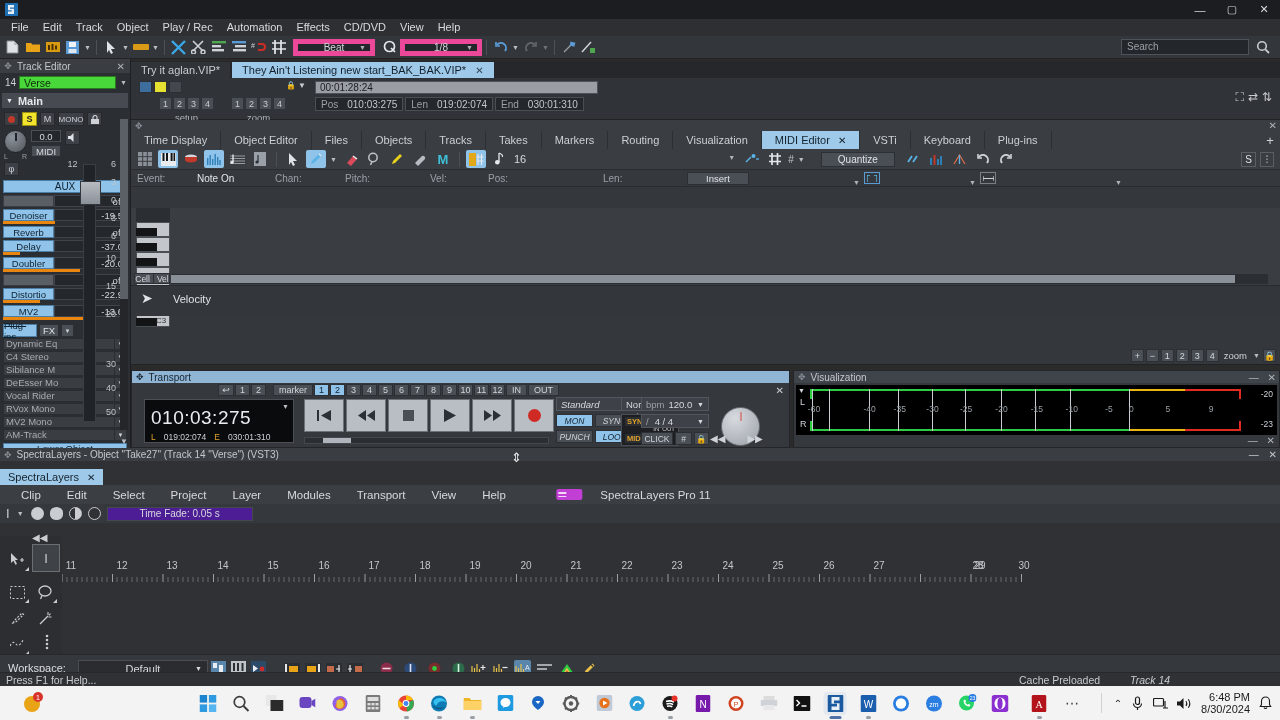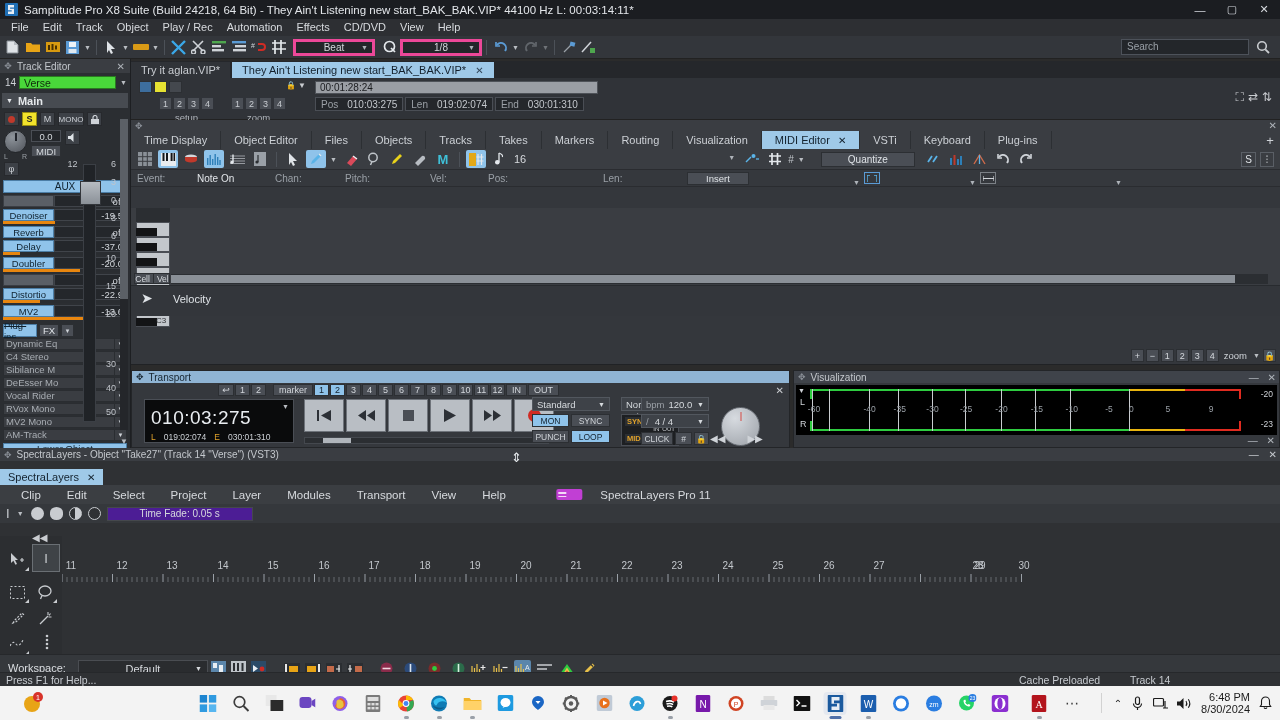--- a/index.html
+++ b/index.html
@@ -30,21 +30,21 @@
 
   
   .menubar{position:absolute;left:0;top:19px;width:1280px;height:17px;background:#2d2f33;display:flex;align-items:center;padding-left:4px;}
   .menubar span{padding:0 7px;font-size:11px;color:#d8dbdf;line-height:17px;}
 
   
   .maintoolbar{position:absolute;left:0;top:36px;width:1280px;height:23px;background:#33363b;border-bottom:1px solid #222;display:flex;align-items:center;padding-left:3px;gap:1px;}
   .tbi{width:19px;height:19px;display:flex;align-items:center;justify-content:center;border-radius:2px;font-size:12px;}
   .tbsep{width:1px;height:15px;background:#4c5158;margin:0 3px;}
   .caret{font-size:7px;color:#b9bdc2;width:9px;text-align:center;}
-  .combo{height:17px;background:#23262a;border:3px solid #ec4899;display:flex;align-items:center;justify-content:center;position:relative;color:#d2d6db;font-size:10px;}
+  .combo{height:17px;background:#23262a;border:5px solid #ec4899;display:flex;align-items:center;justify-content:center;position:relative;color:#d2d6db;font-size:10px;}
   .combo .ar{position:absolute;right:4px;font-size:7px;color:#aeb3b9;}
   .searchbox{margin-left:auto;display:flex;align-items:center;gap:4px;padding-right:8px;}
   .searchinput{width:128px;height:16px;background:#23262a;border:1px solid #4d525a;color:#9aa0a7;font-size:10px;padding-left:5px;line-height:14px;}
 
   
   .vipstrip{position:absolute;left:131px;top:61px;width:1149px;height:17px;background:#25272b;display:flex;align-items:flex-end;}
   .viptab{height:16px;padding:0 10px;font-size:11px;color:#c8ccd1;display:flex;align-items:center;background:#303338;margin-right:2px;}
   .viptab.active{background:#9fc9e8;color:#13202c;}
   .viptab .x{margin-left:9px;font-size:10px;color:#33475a;}
 
@@ -206,21 +206,21 @@
   .sl-bottom{position:absolute;left:0;bottom:0;width:1280px;height:32px;background:#35383c;border-top:1px solid #26282b;}
   .ws{position:absolute;left:8px;top:7px;font-size:11px;color:#dadde1;}
   .wssel{position:absolute;left:78px;top:5px;width:130px;height:17px;background:#2a2c2f;border:1px solid #4a4d52;color:#d7dade;font-size:11px;display:flex;align-items:center;justify-content:center;position:absolute;}
   .wssel .ar{position:absolute;right:5px;font-size:7px;}
   .bti{width:17px;height:17px;display:flex;align-items:center;justify-content:center;font-size:11px;border-radius:2px;}
 
   
   .statusbar{position:absolute;left:0;bottom:34px;width:1280px;height:14px;background:#2f3134;border-top:1px solid #26282b;display:flex;align-items:center;font-size:10.5px;color:#c7cbd0;}
   .statusbar .s1{padding-left:6px;}
   .statusbar .s2{position:absolute;left:1019px;}
-  .statusbar .s3{position:absolute;left:1130px;}
+  .statusbar .s3{position:absolute;left:1130px;font-style:italic;}
 
   
   .taskbar{position:absolute;left:0;bottom:0;width:1280px;height:34px;background:#f3f3f3;display:flex;align-items:center;}
   .tleft{position:absolute;left:22px;width:22px;height:22px;}
   .tcenter{position:absolute;left:50%;transform:translateX(-50%);display:flex;align-items:center;gap:10px;}
   .ti{width:23px;height:23px;border-radius:4px;display:flex;align-items:center;justify-content:center;font-size:12px;position:relative;}
   .ti.act{background:#e4e8ef;}
   .ti .und{position:absolute;bottom:-4px;left:50%;transform:translateX(-50%);width:12px;height:2.5px;border-radius:2px;background:#4f6fa8;}
   .ti .und.sm{width:5px;background:#9aa0a8;}
   .tright{position:absolute;right:8px;display:flex;align-items:center;gap:9px;color:#1b1b1b;font-size:11px;}
@@ -228,21 +228,20 @@
   .tsep{position:absolute;right:178px;width:1px;height:20px;background:#d2d2d2;}
   svg{display:block;}
 </style>
 </head>
 <body>
 
 <div class="app">
 
   <div class="titlebar">
     <div class="tb-logo"></div>
-    <div class="tb-title">Samplitude Pro X8 Suite (Build 24218, 64 Bit)  -  They Ain't Listening new start_BAK_BAK.VIP*   44100 Hz L: 00:03:14:11*</div>
     <div class="tb-ctrls">
       <div class="tb-btn">—</div>
       <div class="tb-btn">▢</div>
       <div class="tb-btn close">✕</div>
     </div>
   </div>
 
   <div class="menubar">
     <span>File</span>
     <span>Edit</span>
@@ -758,21 +757,21 @@
             <path d="M11 6h3" stroke="#5ab4e8" stroke-width="1.3"></path>
           </svg>
       </div>
       <div class="mti">
         <svg width="14" height="14" viewBox="0 0 14 14">
             <path d="M4 1v12M9.5 1v12M1 4h12M1 9.5h12" stroke="#e4e8ec" stroke-width="1.7"></path>
           </svg>
       </div>
       <div style="font-size:10px;color:#c3c7cc;">#</div>
       <div class="caret">▼</div>
-      <div style="margin-left:12px;width:94px;height:15px;background:#4a4e55;border:1px solid #2c2f33;display:flex;align-items:center;justify-content:center;font-size:10px;color:#dfe3e7;">Quantize</div>
+      <div style="margin-left:12px;width:74px;height:15px;background:#4a4e55;border:1px solid #2c2f33;display:flex;align-items:center;justify-content:center;font-size:10px;color:#dfe3e7;">Quantize</div>
       <div class="mti" style="margin-left:6px">
         <svg width="14" height="11" viewBox="0 0 14 11">
             <path d="M1 8l4-6M6 8l4-6" stroke="#5ab4e8" stroke-width="1.8"></path>
           </svg>
       </div>
       <div class="mti">
         <svg width="13" height="12" viewBox="0 0 13 12">
             <rect x="0" y="5" width="2" height="7" fill="#2d7fb8"></rect>
             <rect x="3.5" y="2" width="2" height="10" fill="#c0392b"></rect>
             <rect x="7" y="6" width="2" height="6" fill="#2d7fb8"></rect>
@@ -960,21 +959,21 @@
           </svg>
       </div>
       <div class="tpb rec">
           <i></i>
         </div>
     </div>
     <div class="tp-slider">
         <i></i>
       </div>
 
-    <div class="tp-col" style="left:400px;width:78px;">
+    <div class="tp-col" style="left:424px;width:78px;font-style:italic;">
       <div class="selbox">
         <span>Standard</span>
         <span class="ar">▼</span>
       </div>
       <div style="display:flex;gap:2px">
         <div class="tgl on" style="width:37px">MON</div>
         <div class="tgl" style="width:39px">SYNC</div>
       </div>
       <div style="display:flex;gap:2px">
         <div class="tgl" style="width:37px">PUNCH</div>

